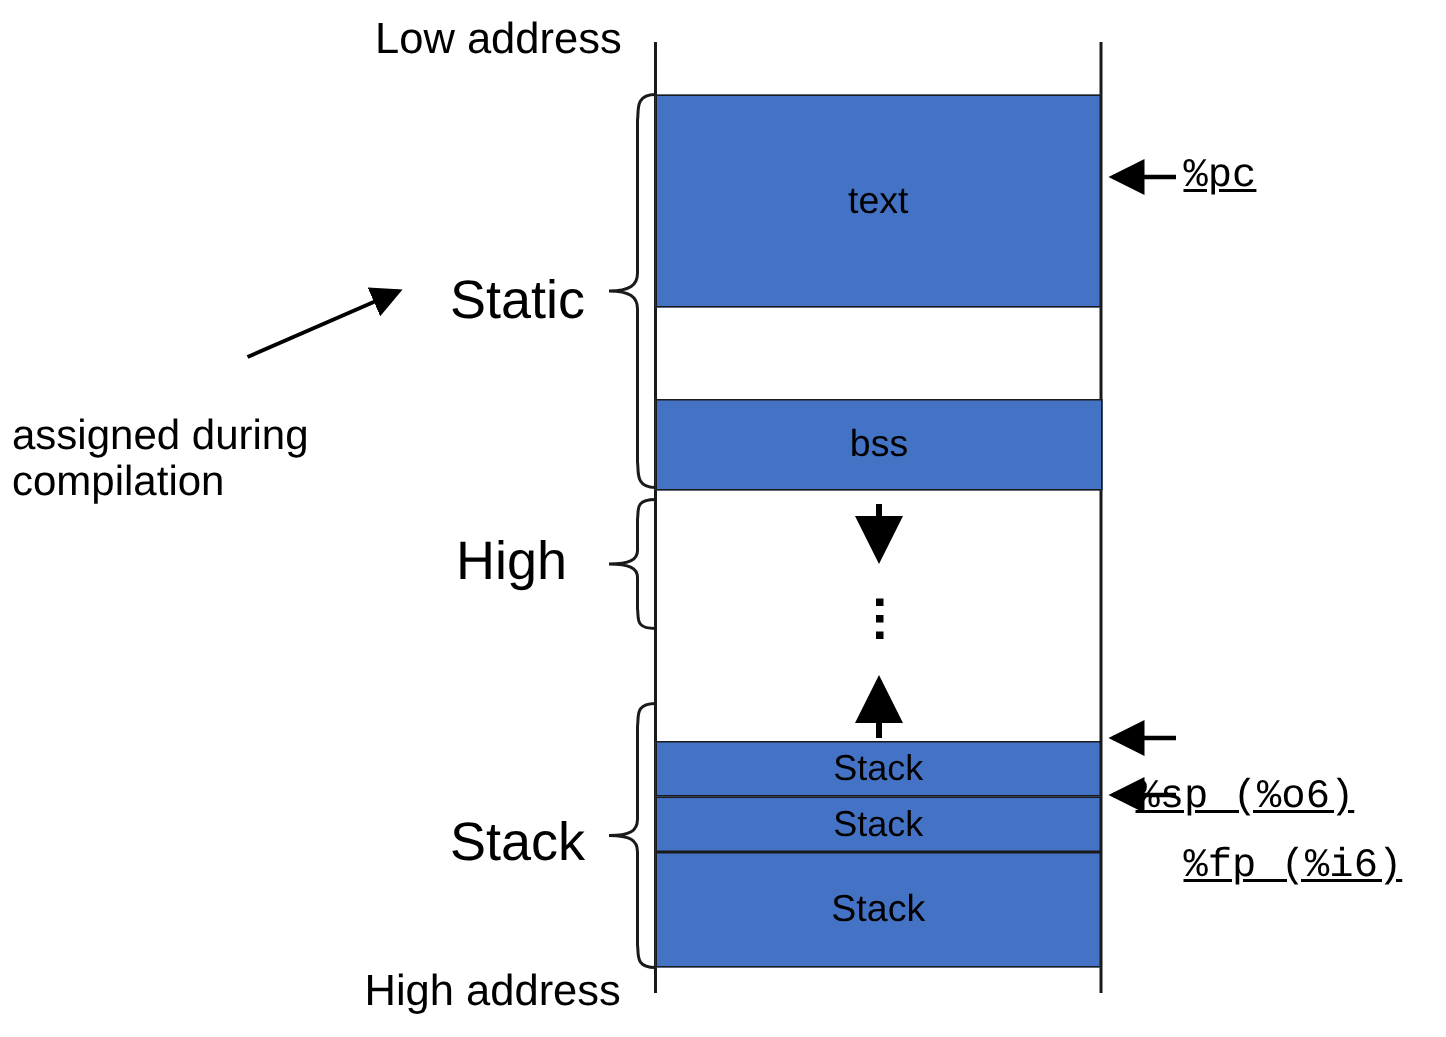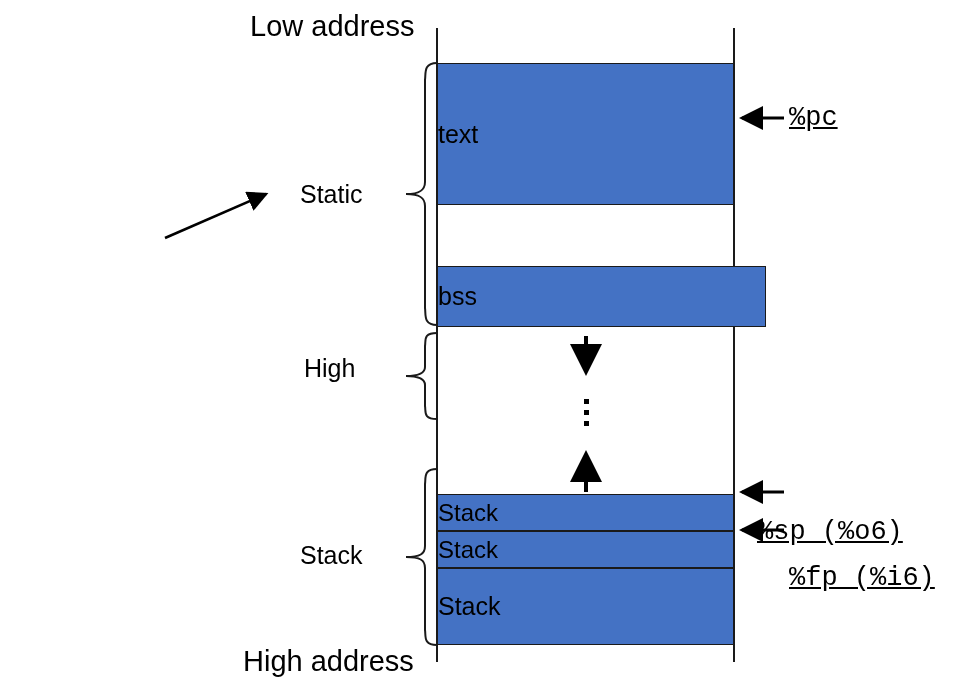--- a/index.html
+++ b/index.html
@@ -19,21 +19,21 @@
   .abs { position: absolute; }
 
   
   .memblock {
     position: absolute;
     background: #4472C4;
     border: 1.5px solid #1a1a1a;
     box-sizing: border-box;
     display: flex;
     align-items: center;
-    justify-content: flex-start;
+    justify-content: center;
     color: #000000;
     font-size: 25px;
     font-family: "Liberation Sans", sans-serif;
     line-height: 1;
   }
   .memblock.thin { font-size: 24px; }
 
   
   .rail {
     position: absolute;
@@ -43,21 +43,21 @@
 
   
   .label {
     position: absolute;
     font-family: "Liberation Sans", sans-serif;
     color: #000000;
     white-space: pre;
     line-height: 1.12;
   }
   .lbl-address { font-size: 29px; }
-  .lbl-region  { font-size: 25px; }
+  .lbl-region  { font-size: 36px; }
   .lbl-note    { font-size: 28px; }
   .lbl-reg {
     font-family: "Liberation Mono", "DejaVu Sans Mono", monospace;
     font-size: 27px;
     text-decoration: underline;
   }
 
   
   .brace { position: absolute; }
 
@@ -88,21 +88,21 @@
   <div class="label lbl-address abs" style="left:250px; top:10px;">Low address</div>
 
   <div class="rail" style="left:436px; top:28px; height:634px;"></div>
   <div class="rail" style="left:733px; top:28px; height:634px;"></div>
 
   <div class="memblock" style="left:437px; top:63px; width:297px; height:142px;">
     <span>text</span>
   </div>
 
 
-  <div class="memblock" style="left:437px; top:266px; width:329px; height:61px;">
+  <div class="memblock" style="left:437px; top:266px; width:298px; height:61px;">
     <span>bss</span>
   </div>
 
   <div class="memblock thin" style="left:437px; top:494px; width:297px; height:37px;">
     <span>Stack</span>
   </div>
 
   <div class="memblock thin" style="left:437px; top:531px; width:297px; height:37px;">
     <span>Stack</span>
   </div>
@@ -155,14 +155,16 @@
   <div class="label lbl-region abs" style="left:304px; top:354px;">High</div>
 
   <div class="label lbl-region abs" style="left:300px; top:541px;">Stack</div>
 
   <div class="label lbl-reg abs" style="left:789px; top:103px;">%pc</div>
 
   <div class="label lbl-reg abs" style="left:757px; top:478px;margin-top:39px;">%sp (%o6)</div>
 
   <div class="label lbl-reg abs" style="left:789px; top:516px;margin-top:47px;">%fp (%i6)</div>
 
+  <div class="label lbl-note abs" style="left:8px; top:274px;">assigned during
+compilation</div>
 
 </div>
 
 </body></html>

